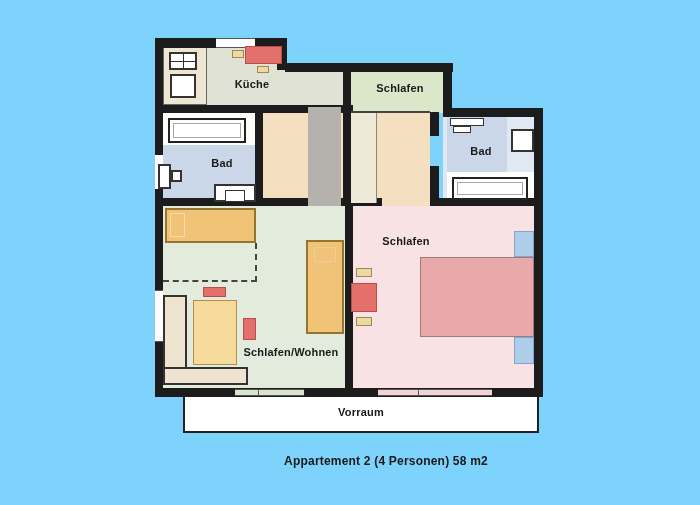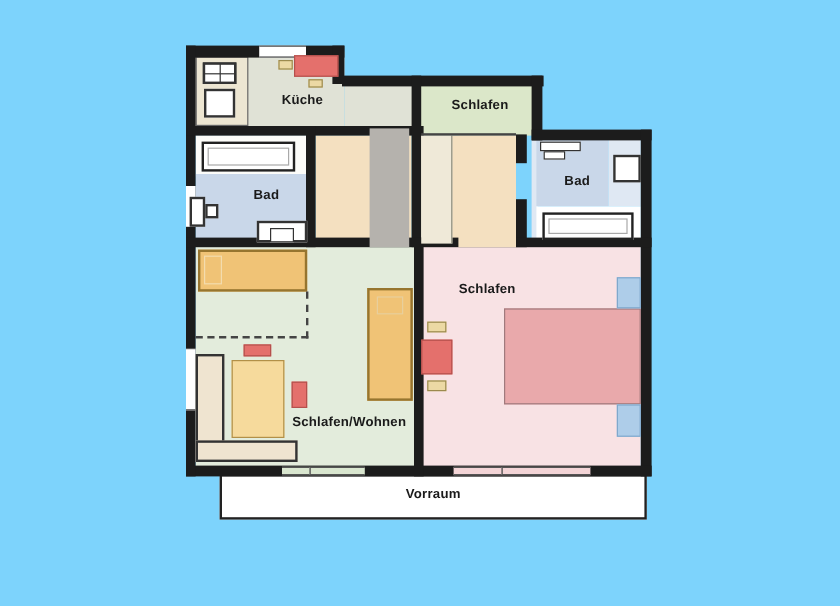--- a/index.html
+++ b/index.html
@@ -132,14 +132,15 @@
   <div class="furn" style="left:356px;top:268px;width:16px;height:9px;background:var(--tan_small);border:1px solid #9c8a4e;"></div>
   <div class="furn" style="left:356px;top:317px;width:16px;height:9px;background:var(--tan_small);border:1px solid #9c8a4e;"></div>
 
   <div class="label" style="left:252px;top:84px;">Küche</div>
   <div class="label" style="left:400px;top:88px;">Schlafen</div>
   <div class="label" style="left:222px;top:163px;">Bad</div>
   <div class="label" style="left:481px;top:151px;">Bad</div>
   <div class="label" style="left:406px;top:241px;">Schlafen</div>
   <div class="label" style="left:291px;top:352px;">Schlafen/Wohnen</div>
   <div class="label" style="left:361px;top:412px;">Vorraum</div>
+  <div class="label caption" style="left:386px;top:461px;">Appartement 2 (4 Personen) 58 m2</div>
 
 </div>
 
 </body></html>

